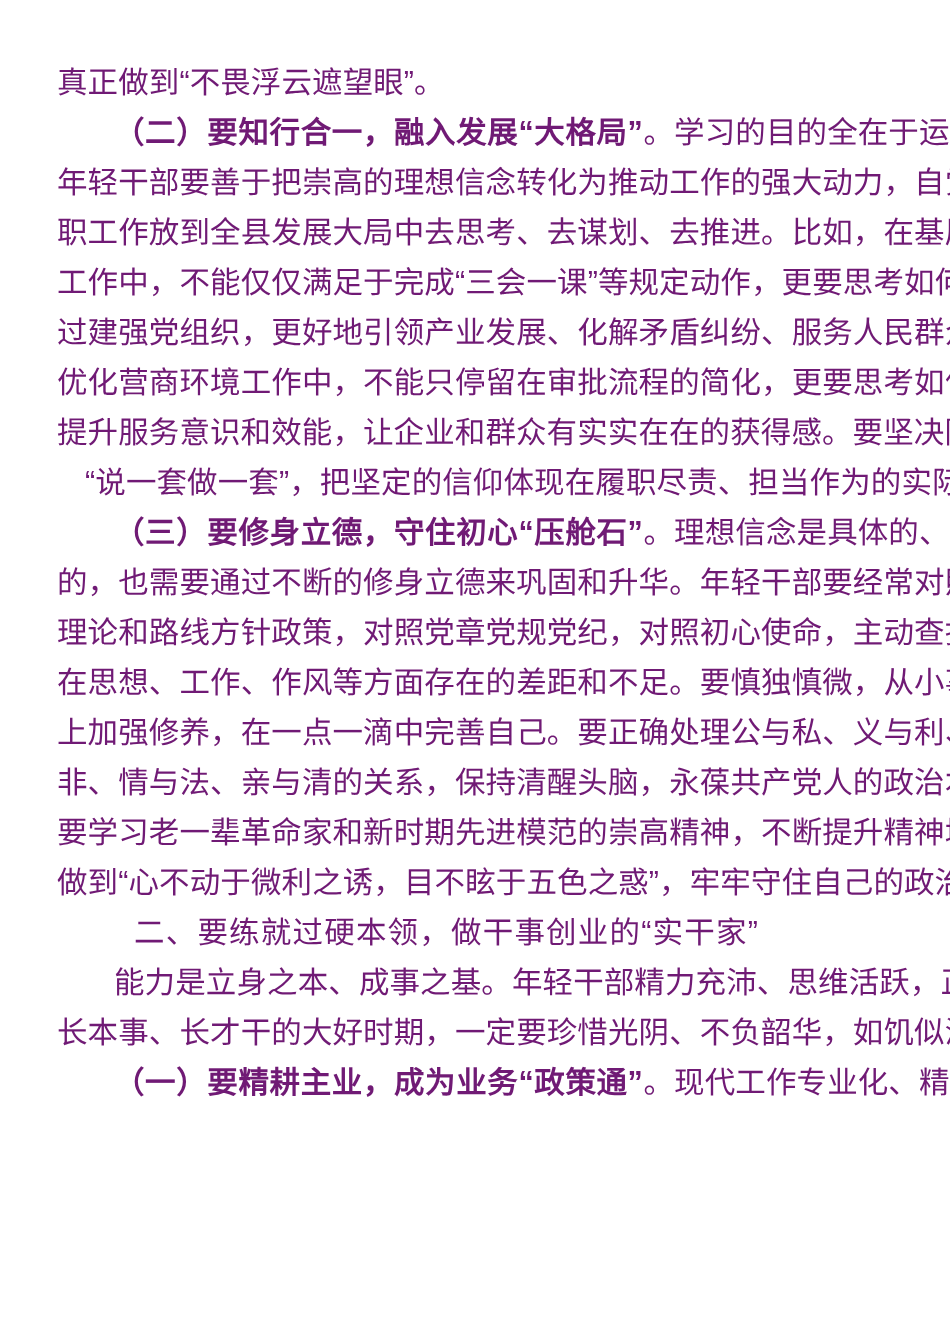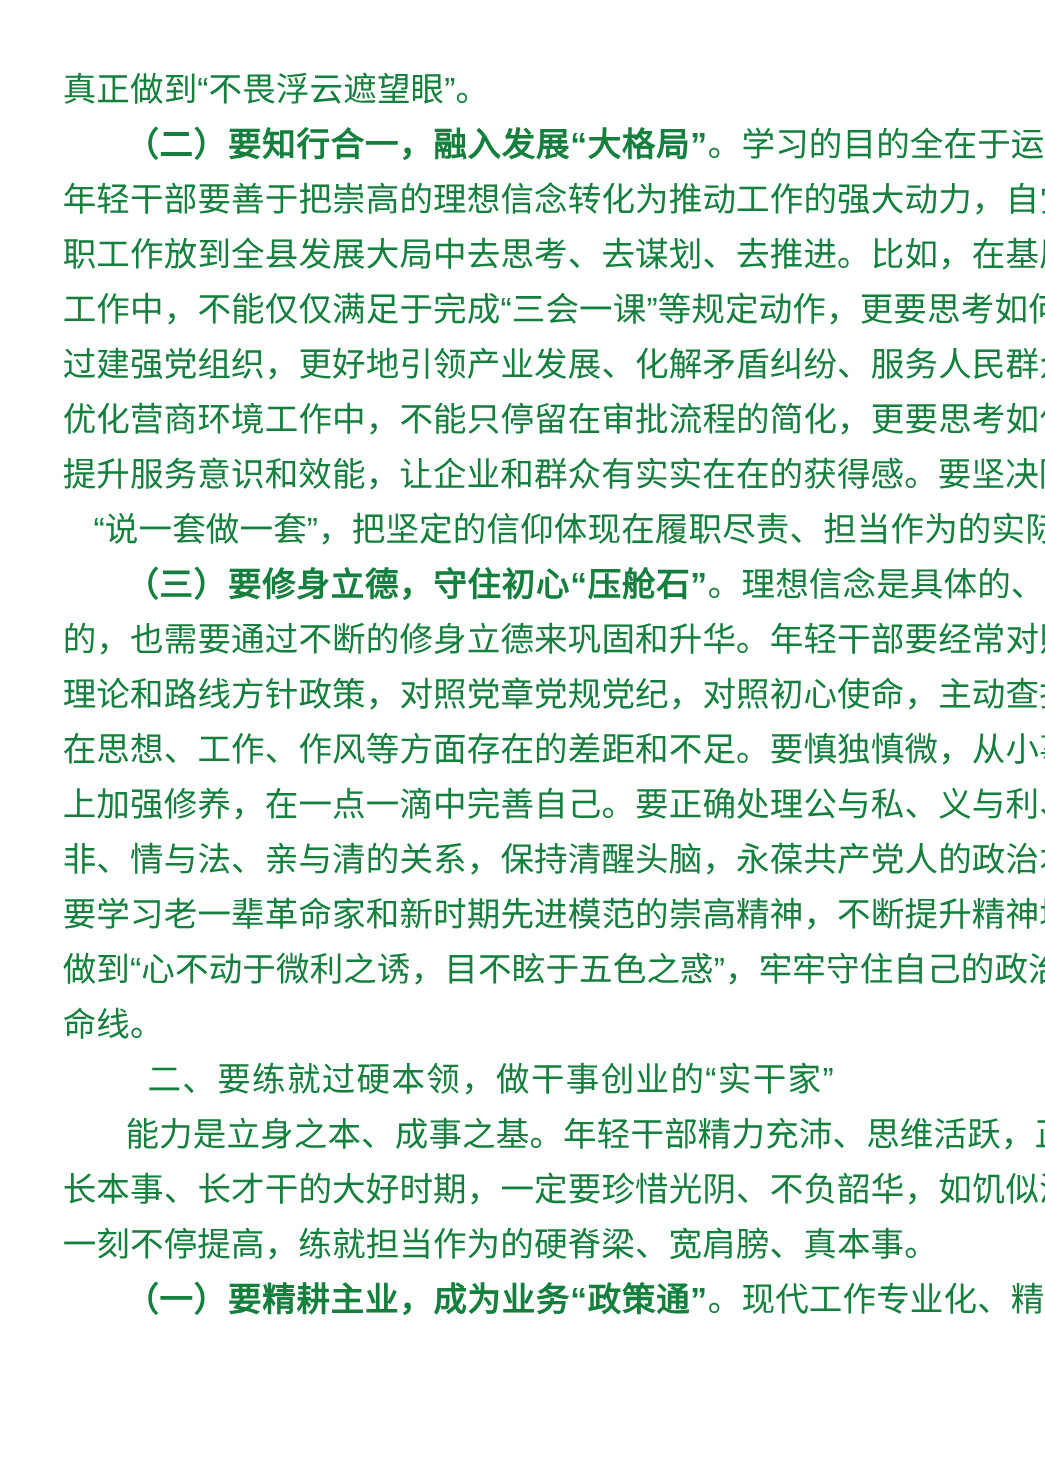--- a/index.html
+++ b/index.html
@@ -28,21 +28,21 @@
   }
   
   .line {
     display: block;
     width: 823px;
     height: 50px;
     line-height: 50px;
     font-size: 30.5px;
     letter-spacing: 0.1px;
     white-space: nowrap;
-    color: #15803d;
+    color: #701a75;
   }
   .line.justify {
     display: flex;
     justify-content: space-between;
   }
   .line.justify > span { display: inline-block; }
   .line.last { display: block; }
 
   
   .b {
@@ -538,21 +538,20 @@
         <span>牢</span>
         <span>牢</span>
         <span>守</span>
         <span>住</span>
         <span>自</span>
         <span>己</span>
         <span>的</span>
         <span>政</span>
         <span>治</span>
       </div>
-      <div class="line last"><span>命线。</span></div>
       <div class="line last indent2"><span class="heading-num">二、要练就过硬本领，做干事创业的“实干家”</span></div>
       <div class="line justify indent2">
         <span>能</span>
         <span>力</span>
         <span>是</span>
         <span>立</span>
         <span>身</span>
         <span>之</span>
         <span>本</span>
         <span>、</span>
@@ -602,21 +601,20 @@
         <span>不</span>
         <span>负</span>
         <span>韶</span>
         <span>华</span>
         <span>，</span>
         <span>如</span>
         <span>饥</span>
         <span>似</span>
         <span>渴</span>
       </div>
-      <div class="line last"><span>一刻不停提高，练就担当作为的硬脊梁、宽肩膀、真本事。</span></div>
       <div class="line justify indent2">
         <span class="b">（</span>
         <span class="b">一</span>
         <span class="b">）</span>
         <span class="b">要</span>
         <span class="b">精</span>
         <span class="b">耕</span>
         <span class="b">主</span>
         <span class="b">业</span>
         <span class="b">，</span>

